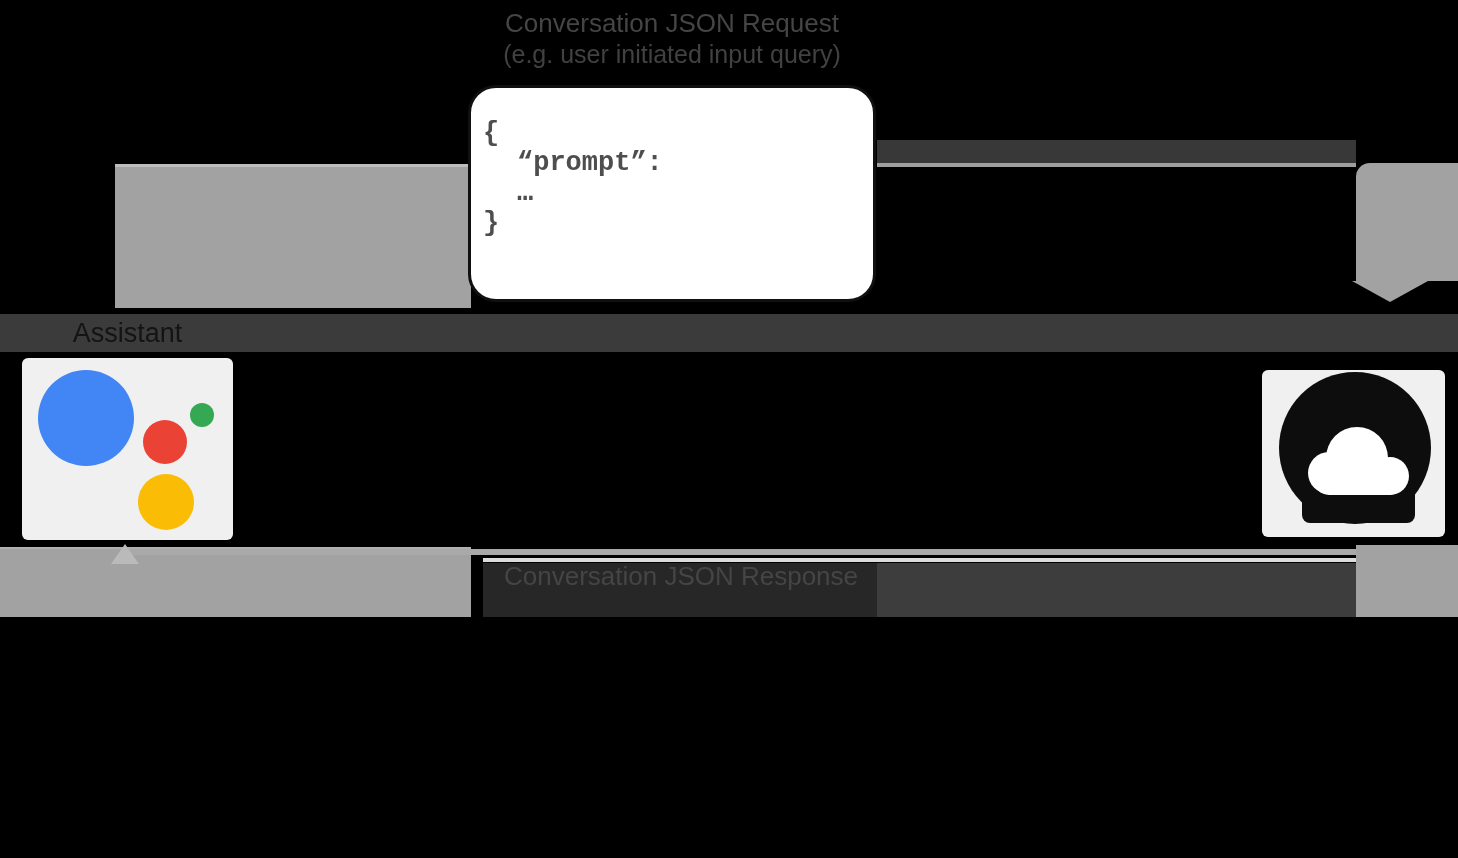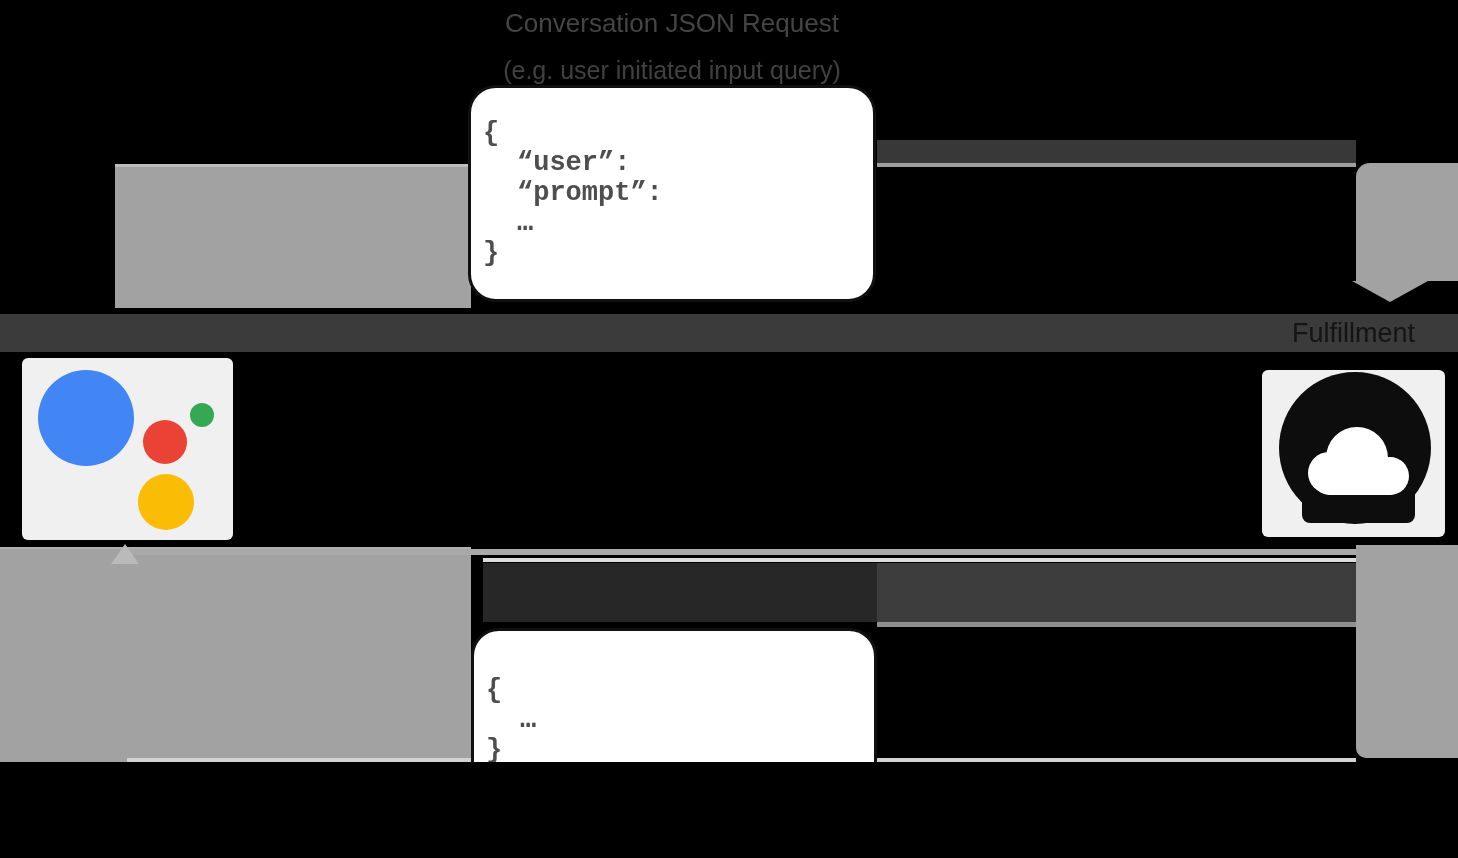--- a/index.html
+++ b/index.html
@@ -1,17 +1,17 @@
 <!DOCTYPE html>
 <html><head>
 <meta charset="utf-8">
 <style>
   html,body { margin:0; padding:0; background:#000; }
   #canvas {
-    position:relative; width:1458px; height:762px;
+    position:relative; width:1458px; height:617px;
     background:#000; overflow:hidden;
     font-family:"Liberation Sans", sans-serif;
   }
   .abs { position:absolute; }
 
   
   .band { background:#a2a2a2; }
   #request-shaft-left  { left:115px; top:164px; width:356px; height:141px; border-top:3px solid #bdbdbd; }
   #request-top-edge    { left:877px; top:163px; width:479px; height:4px; background:#9e9e9e; }
   #request-label-strip { left:877px; top:140px; width:479px; height:23px; background:#383838; }
@@ -28,21 +28,21 @@
   #response-strip-right { left:877px; top:563px; width:479px; height:59px; background:#3d3d3d; }
   #response-strip-edge  { left:877px; top:622px; width:479px; height:5px; background:#909090; }
   #response-bottom-line { left:127px; top:758px; width:1229px; height:4px; background:#d2d2d2; }
   #response-arrowhead   { left:111px; top:544px; width:0; height:0;
                           border-left:14px solid transparent; border-right:14px solid transparent;
                           border-bottom:20px solid #bababa; }
 
   
   .flow-title { transform:translateX(-50%); text-align:center; white-space:nowrap; }
   .flow-title .t1 { font-size:26px; font-weight:500; color:#454545; line-height:30px; }
-  .flow-title .t2 { font-size:25px; font-weight:400; color:#414141; line-height:28px; margin-top:18px; }
+  .flow-title .t2 { font-size:25px; font-weight:400; color:#414141; line-height:28px; margin-top:2px; }
   #request-title  { left:672px; top:8px; }
   #response-title { left:681px; top:561px; }
 
   
   #actors-bar { left:0; top:314px; width:1458px; height:38px; background:#3b3b3b; }
   .actor-label { top:314px; height:38px; line-height:38px; text-align:center;
                  font-size:27px; font-weight:500; color:#141414; }
   #assistant-label   { left:22px;   width:211px; }
   #fulfillment-label { left:1262px; width:183px; }
 
@@ -70,28 +70,27 @@
   <div class="abs band" id="request-shaft-right"></div>
   <div class="abs" id="request-arrowhead"></div>
 
   <div class="abs flow-title" id="request-title">
     <div class="t1">Conversation JSON Request</div>
     <div class="t2">(e.g. user initiated input query)</div>
   </div>
 
   <div class="abs card" id="request-card">
     <div class="code-line">{</div>
-    <div class="code-line indent">“user”:</div>
     <div class="code-line indent">“prompt”:</div>
     <div class="code-line indent">…</div>
     <div class="code-line">}</div>
   </div>
 
   <div class="abs" id="actors-bar"></div>
-  <div class="abs actor-label" id="fulfillment-label">Fulfillment</div>
+  <div class="abs actor-label" id="assistant-label">Assistant</div>
 
   <div class="abs icon-box" id="assistant-box">
     <svg width="211" height="182" viewBox="0 0 211 182">
       <circle cx="64" cy="60" r="48" fill="#4285f4"></circle>
       <circle cx="180" cy="57" r="12" fill="#34a853"></circle>
       <circle cx="143" cy="84" r="22" fill="#ea4335"></circle>
       <circle cx="144" cy="144" r="28" fill="#fbbc05"></circle>
     </svg>
   </div>
 
@@ -110,20 +109,21 @@
   <div class="abs band" id="response-shaft-right"></div>
   <div class="abs" id="response-top-line1"></div>
   <div class="abs" id="response-top-line2"></div>
   <div class="abs" id="response-strip-left"></div>
   <div class="abs" id="response-strip-right"></div>
   <div class="abs" id="response-strip-edge"></div>
   <div class="abs" id="response-bottom-line"></div>
   <div class="abs" id="response-arrowhead"></div>
 
   <div class="abs flow-title" id="response-title">
+    <div class="t1">Conversation JSON Response</div>
   </div>
 
   <div class="abs card" id="response-card">
     <div class="code-line">{</div>
     <div class="code-line indent">…</div>
     <div class="code-line">}</div>
   </div>
 
 </div>
 

